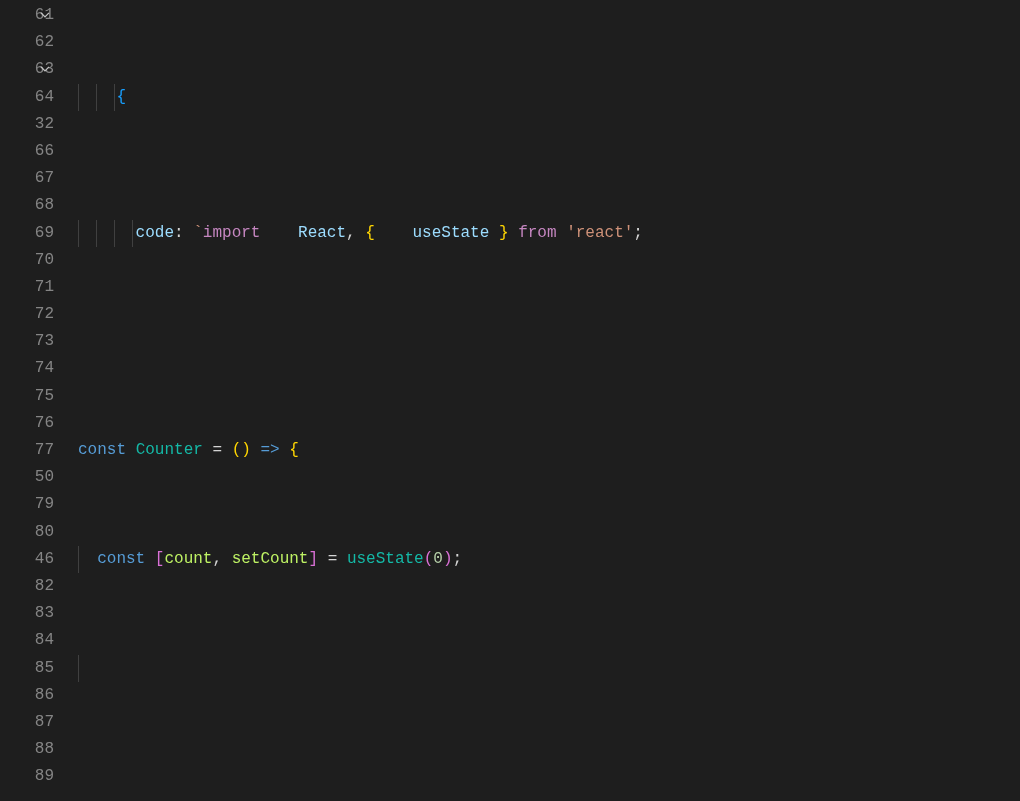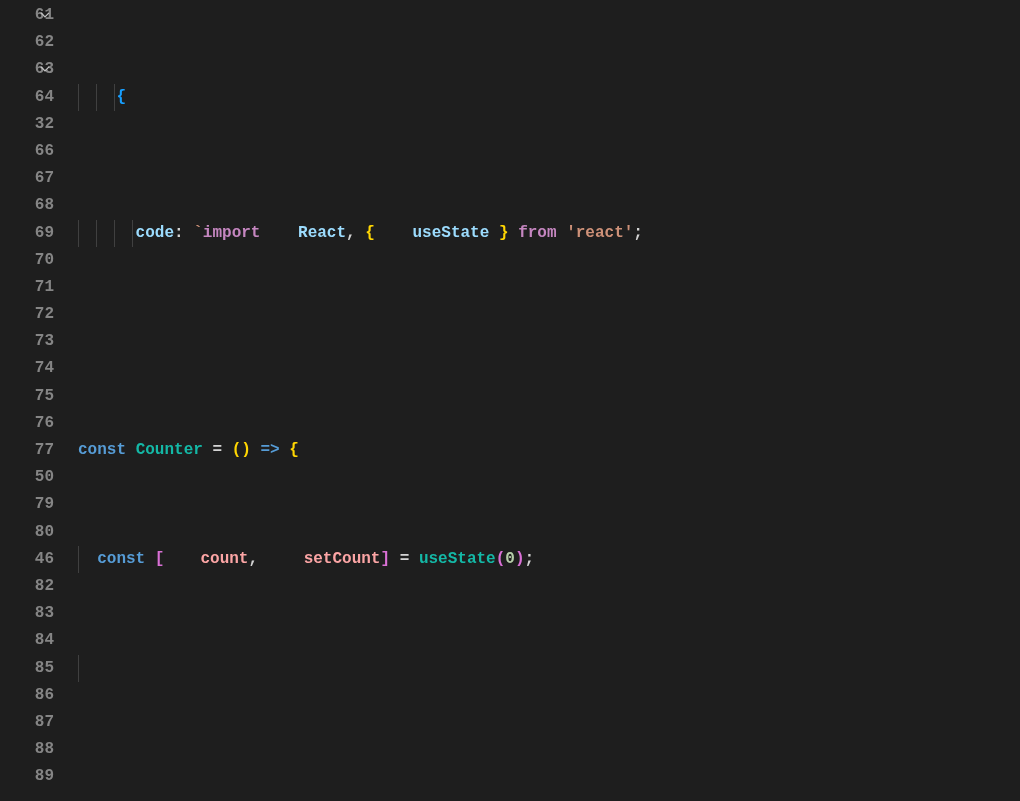--- a/index.html
+++ b/index.html
@@ -8,21 +8,20 @@
     font-family: Consolas, 'Courier New', monospace;
     font-size: 16px;
     line-height: 27.2px;
     overflow: hidden;
     width: 1020px;
     height: 801px;
   }
   .editor {
     display: flex;
     height: 100%;
-    font-weight: bold;
   }
   .gutter {
     width: 68px;
     flex-shrink: 0;
     background: #1e1e1e;
     color: #858585;
     text-align: right;
     padding-right: 14px;
     padding-top: 2px;
     user-select: none;
@@ -66,21 +65,21 @@
   
   .tk-brace     { color: #ffd602; }
   .tk-brace-p   { color: #da70d6; }
   .tk-brace-b   { color: #179fff; }
   .tk-key       { color: #9cdcfe; }
   .tk-str       { color: #ce9178; }
   .tk-kw        { color: #c586c0; }
   .tk-kw2       { color: #569cd6; }
   .tk-fn        { color: #14b8a6; }
   .tk-var       { color: #9cdcfe; margin-left: 28px; }
-  .tk-const     { color: #fca5a5; margin-left: 36px; }
+  .tk-const     { color: #bef264; }
   .tk-num       { color: #b5cea8; }
   .tk-plain     { color: #d4d4d4; }
   .tk-punc      { color: #d4d4d4; }
 </style>
 </head>
 <body>
 
 <div class="editor">
   <div class="gutter">
     <div class="gutter-line"><span>61</span><span class="fold-icon">

